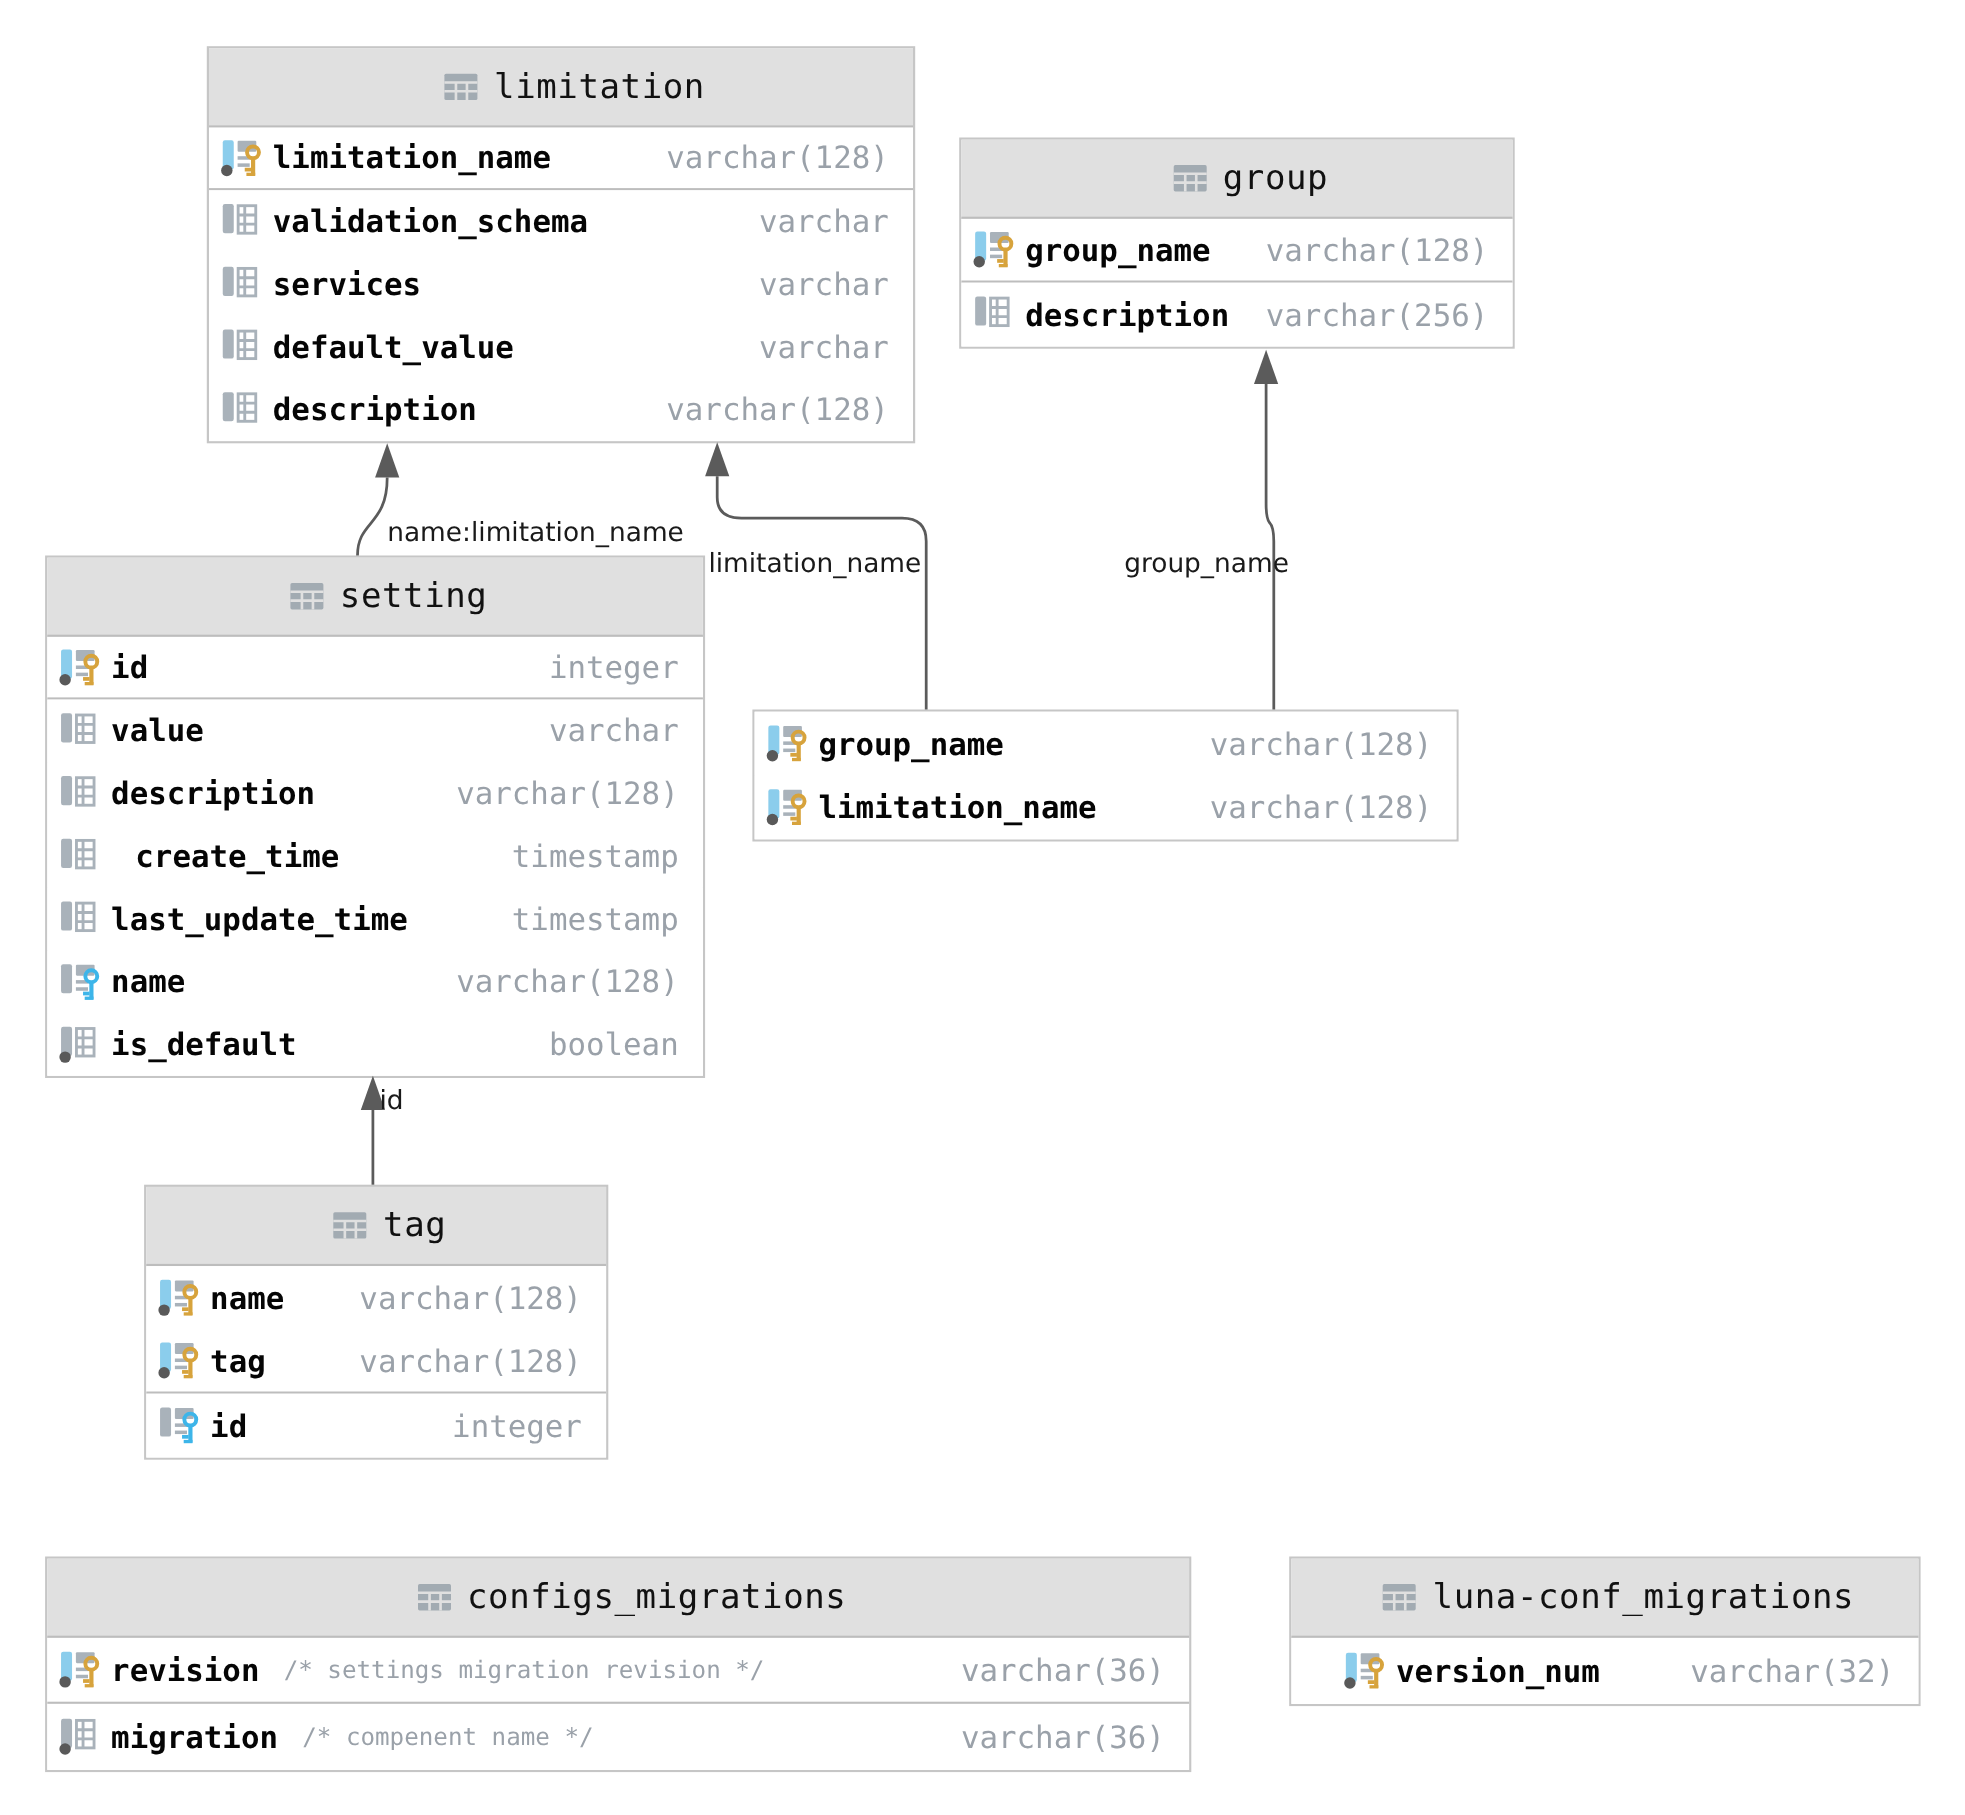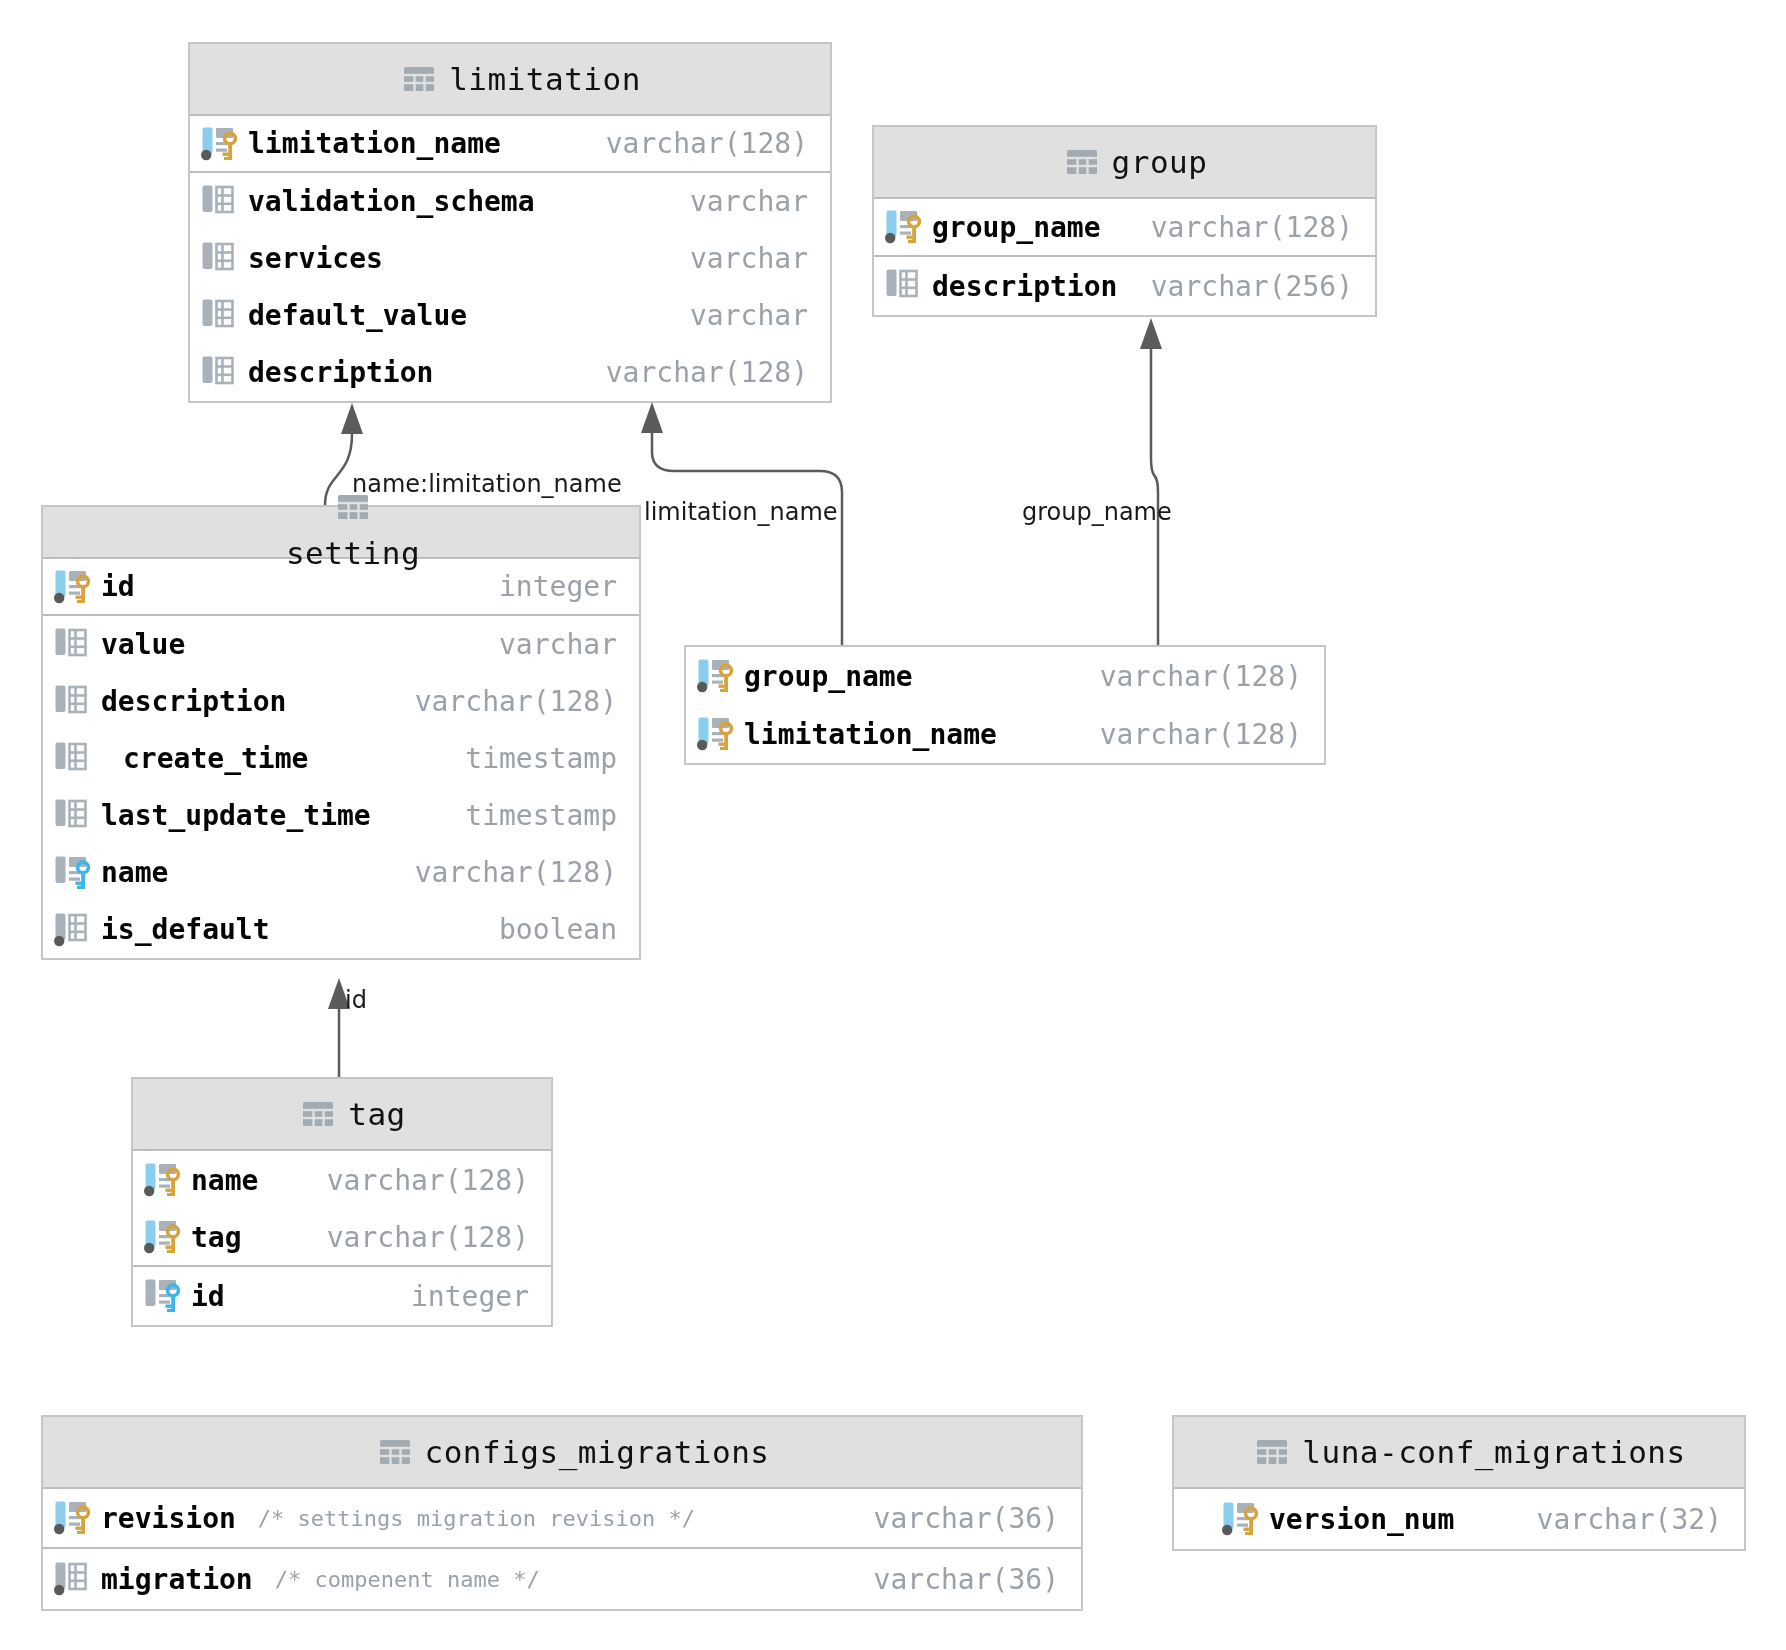--- a/index.html
+++ b/index.html
@@ -162,21 +162,21 @@
               <line x1="16.5" y1="11.5" x2="32.5" y2="11.5"></line>
               <line x1="16.5" y1="19.8" x2="32.5" y2="19.8"></line>
             </g>
           </svg>
         </span>
         <span class="cname">description</span>
         <span class="ctype">varchar(256)</span>
       </div>
     </div>
     <div class="tbl" style="left: 41px; top: 505px; width: 600px;">
-      <div class="tbl-header" style="height: 52px; flex-direction: column;">
+      <div class="tbl-header" style="height: 72px;">
         <span class="hicon">
           <svg width="32" height="28" viewBox="0 0 32 28">
             <rect x="1" y="2" width="30" height="24" rx="1.5" fill="#a2abb2"></rect>
             <g stroke="#e0e0e0" stroke-width="2.4">
               <line x1="1" y1="10" x2="31" y2="10"></line>
               <line x1="1" y1="18" x2="31" y2="18"></line>
               <line x1="11.5" y1="10" x2="11.5" y2="26"></line>
               <line x1="21.5" y1="10" x2="21.5" y2="26"></line>
             </g>
           </svg>

